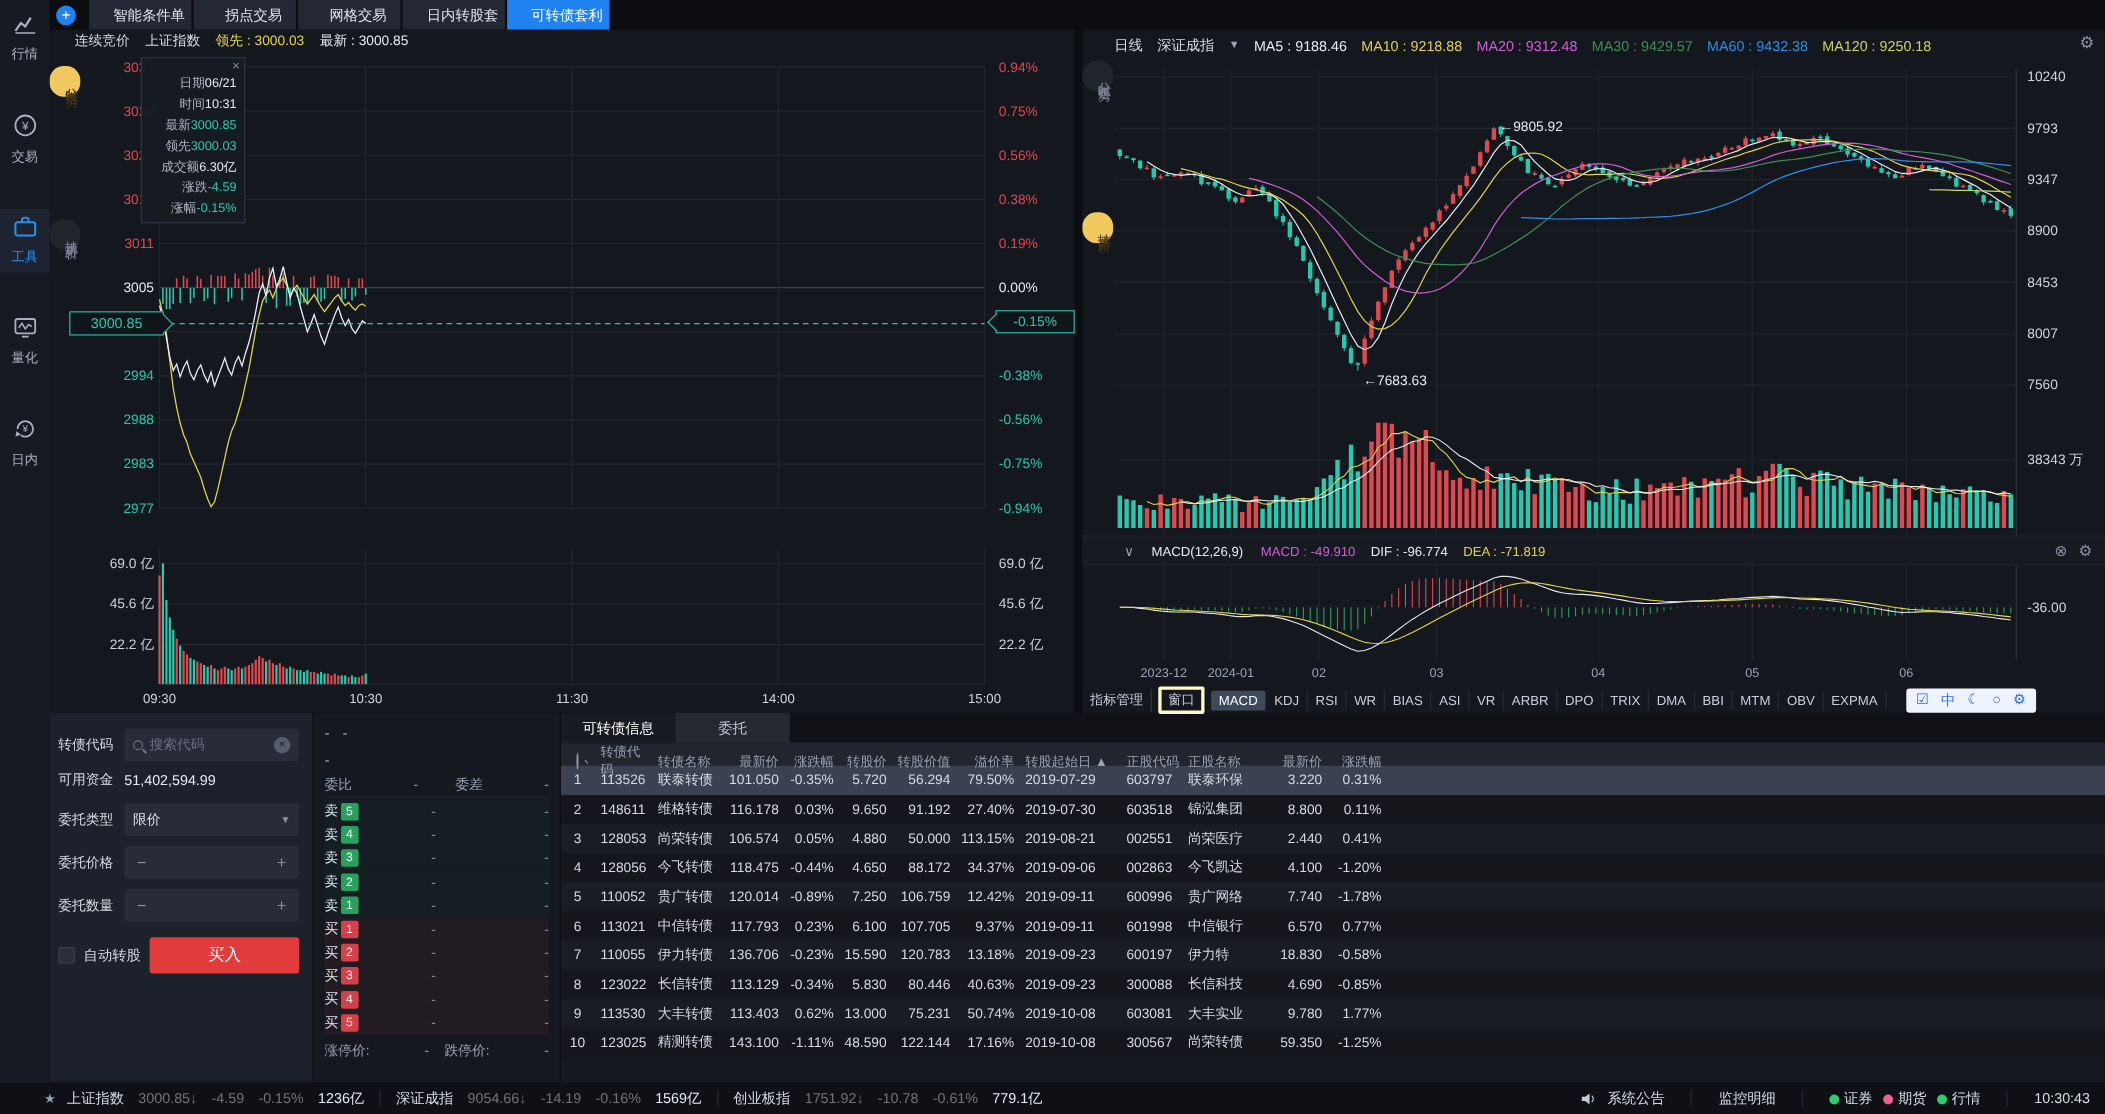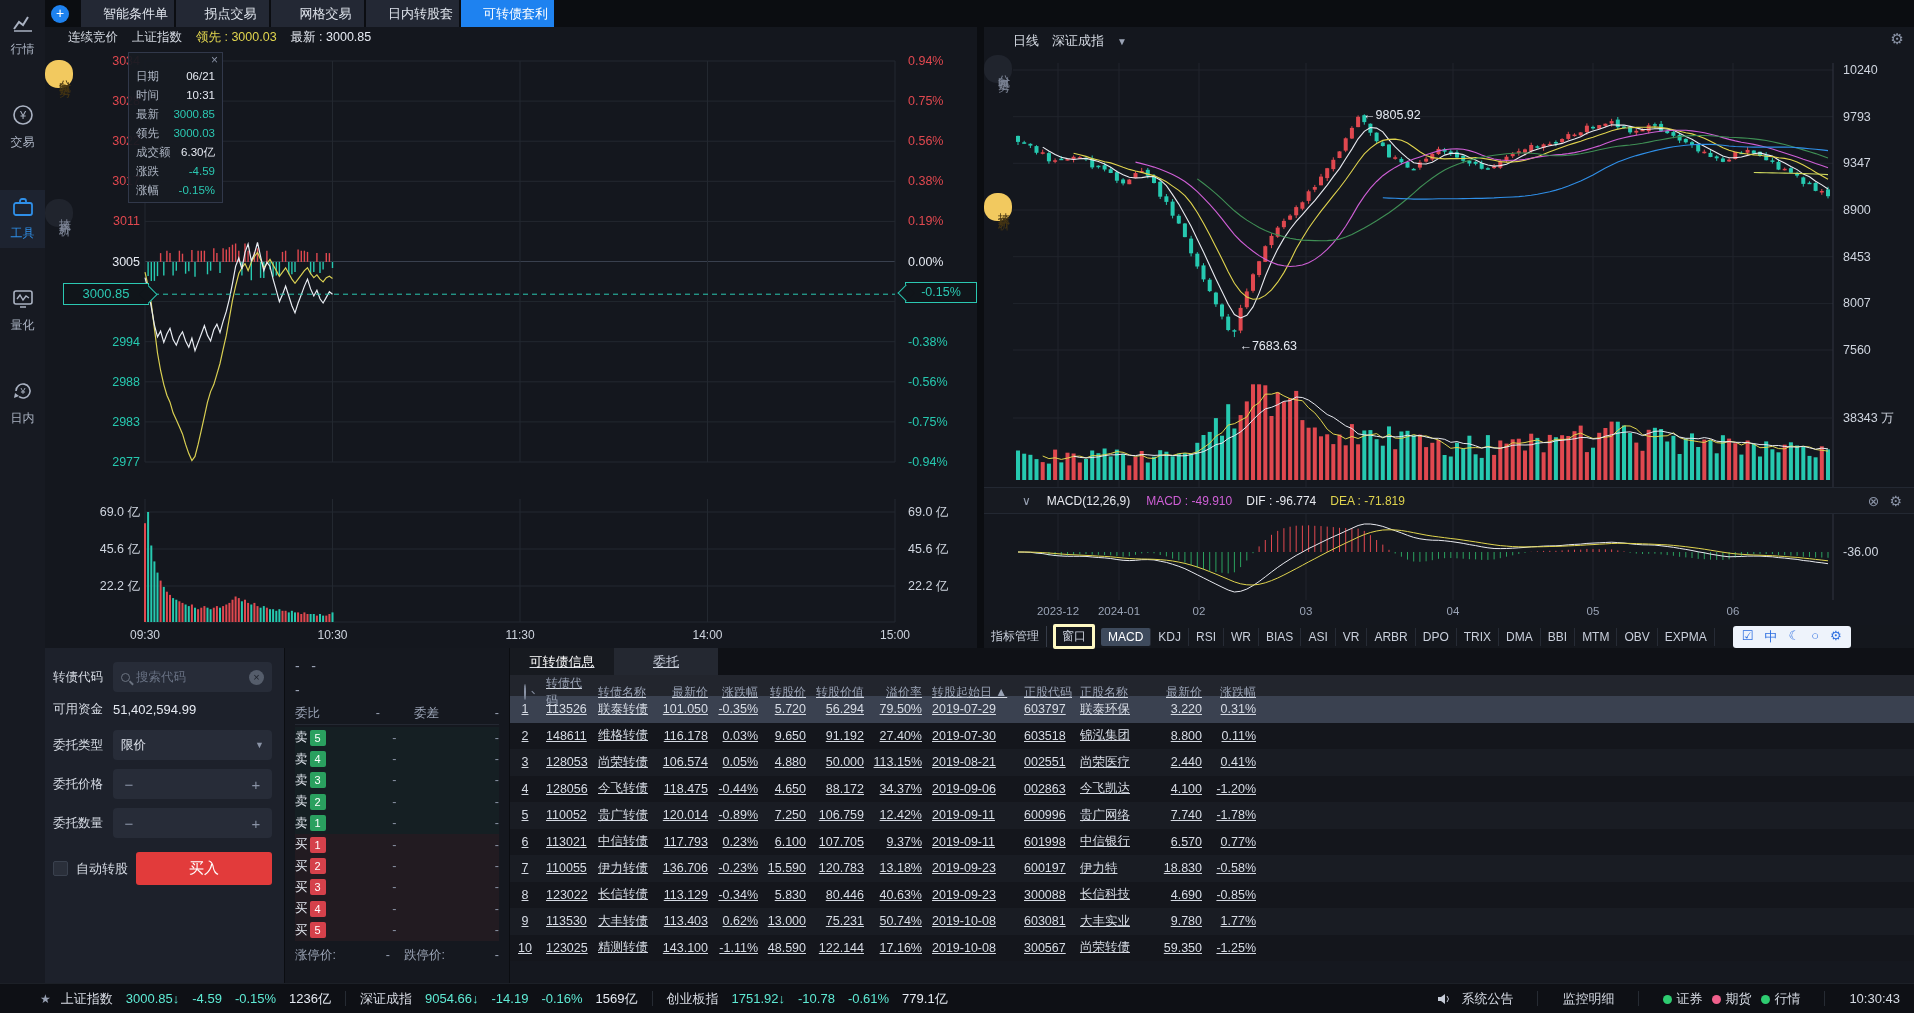--- a/index.html
+++ b/index.html
@@ -23,21 +23,21 @@
   .panel-left  { left:45px;  width:932px; }
   .panel-right { left:984px; width:930px; }
   .lp-header { position:absolute; left:0; top:0; width:100%; height:20px; font-size:12.5px; display:flex; gap:14px; padding-left:23px; align-items:center; }
   .side-tab { position:absolute; left:0; width:28px; writing-mode:vertical-rl; letter-spacing:2px; text-align:center; font-size:12px; border-radius:13px; padding:10px 0; cursor:pointer; z-index:4; }
   .side-tab.on  { background:#f2c95f; color:#453513; }
   .side-tab.off { background:#20242d; color:#7d8596; }
   svg text { font-family:"Liberation Sans","DejaVu Sans",sans-serif; }
   
   .tooltip { position:absolute; left:83px; top:25px; width:95px; height:151px; background:rgba(22,26,34,.95); border:1px solid #31384a; z-index:6; padding:14px 7px 4px 7px; }
   .tooltip .tt-close { position:absolute; right:4px; top:0px; color:#8a93a6; font-size:12px; cursor:pointer; }
-  .tt-row { display:flex; justify-content:space-between; font-size:11.5px; line-height:19px; }
+  .tt-row { display:flex; justify-content:flex-end; font-size:11.5px; line-height:19px; }
   .tt-row .l { color:#aeb6c4; }
   .tt-row .w { color:#e6eaf2; } .tt-row .t { color:#2bc8b2; }
   
   .price-badge { position:absolute; left:18px; top:256px; width:86px; height:22px; background:#10151a; border:1px solid #2bc8b2; color:#2bc8b2; font-size:13px; text-align:center; line-height:20px; z-index:5; }
   .price-badge::after { content:''; position:absolute; right:-7px; top:4px; width:12px; height:12px; background:#10151a; border-top:1px solid #2bc8b2; border-right:1px solid #2bc8b2; transform:rotate(45deg); }
   .pct-badge { position:absolute; left:860px; top:255px; width:72px; height:21px; background:#10151a; border:1px solid #2bc8b2; color:#2bc8b2; font-size:12.5px; text-align:center; line-height:19px; z-index:5; }
   .pct-badge::before { content:''; position:absolute; left:-6.5px; top:4px; width:11px; height:11px; background:#10151a; border-left:1px solid #2bc8b2; border-bottom:1px solid #2bc8b2; transform:rotate(45deg); }
   
   .rp-header { position:absolute; left:29px; top:0; right:0; height:28px; display:flex; align-items:center; gap:13px; font-size:13px; }
   .rp-header .caret { color:#9aa3b5; font-size:10px; cursor:pointer; }
@@ -77,38 +77,38 @@
   .ob-row { display:flex; align-items:center; height:21.4px; }
   .ob-row.sell { background:rgba(42,160,95,0.06); }
   .ob-row.buy  { background:rgba(214,65,75,0.07); }
   .ob-badge { width:16px; height:16px; border-radius:2px; color:#fff; font-size:11px; text-align:center; line-height:16px; margin-right:4px; flex:none; }
   .ob-badge.s { background:#2aa05f; } .ob-badge.b { background:#d5414b; }
   .ob-side { color:#dfe4ec; margin-right:2px; }
   .ob-price { flex:1; text-align:center; color:#8a93a5; }
   .ob-vol { width:40px; text-align:right; color:#8a93a5; }
   .ob-limits { display:flex; color:#9aa3b5; line-height:24px; margin-top:2px; }
   
-  .bond-table { position:absolute; left:465px; top:0; width:1404px; height:335px; background:#15181f;text-decoration:underline; }
+  .bond-table { position:absolute; left:465px; top:0; width:1404px; height:335px; background:#15181f; }
   .bt-tabs { height:27px; background:#0f1116; display:flex; }
   .bt-tab { width:104px; text-align:center; line-height:27px; font-size:13px; cursor:pointer; background:#242831; color:#c3c9d6; }
   .bt-tab.active { background:#171a20; color:#fff; }
   .bt-grid { display:grid; grid-template-columns:30px 52px 58px 62px 50px 48px 58px 58px 92px 56px 72px 60px 54px 1fr; align-items:center; }
   .bt-head { height:21px; background:#22252d; color:#99a2b4; font-size:12px; }
   .bt-row { height:26.5px; font-size:12.5px; color:#d6dbe4; cursor:pointer; }
   .bt-row:nth-child(odd) { background:#191c23; }
   .bt-row:nth-child(even) { background:#14161c; }
   .bt-row.selected { background:#3a4150; }
   .c-c { text-align:center; } .c-r { text-align:right; padding-right:4px; } .c-l { text-align:left; padding-left:6px; }
   .mag2 { width:8px; height:8px; border:1.4px solid #8a93a6; border-radius:50%; position:relative; margin:0 auto; }
   .mag2::after { content:''; position:absolute; left:6px; top:7px; width:4px; height:1.4px; background:#8a93a6; transform:rotate(45deg); }
   
   .statusbar { position:absolute; left:0; top:983px; width:100%; height:30px; background:#0e1015; border-top:1px solid #1c2027; display:flex; align-items:center; font-size:13px; z-index:6; }
   .st-sep { width:1px; height:15px; background:#262b33; margin:0 14px; }
   .st-group { display:flex; gap:13px; align-items:center; white-space:nowrap; }
-  .st-name { color:#d8dce4; } .st-teal { color:#5eead4; } .st-white { color:#e6eaf2; }
+  .st-name { color:#d8dce4; } .st-teal { color:#737373; } .st-white { color:#e6eaf2; }
   .st-right { margin-left:auto; display:flex; align-items:center; gap:10px; padding-right:14px; }
   .dot { width:9px; height:9px; border-radius:50%; display:inline-block; margin-right:4px; vertical-align:-1px; }
   .pin { color:#98a1b3; margin:0 10px 0 40px; font-size:12px; }
 </style>
 </head>
 <body>
 
 <aside class="sidebar" id="sidebar">
     <div class="sb-item">
     <span><svg width="22" height="20">
@@ -388,20 +388,28 @@
     </div>
   <div class="price-badge">3000.85</div>
   <div class="pct-badge">-0.15%</div>
 </section>
 
 <section class="panel panel-right">
   <div class="rp-header">
     <span>日线</span>
     <span>深证成指</span>
     <span class="caret">▼</span>
+    <span id="ma-labels" style="display:flex;gap:13px">
+        <span style="color:#e8eaf0">MA5 : 9188.46</span>
+        <span style="color:#e0d44e">MA10 : 9218.88</span>
+        <span style="color:#cf5fd6">MA20 : 9312.48</span>
+        <span style="color:#3f8f55">MA30 : 9429.57</span>
+        <span style="color:#2f8fe8">MA60 : 9432.38</span>
+        <span style="color:#ccd65e">MA120 : 9250.18</span>
+      </span>
   </div>
   <span class="gear rp-gear abs">⚙</span>
   <div class="side-tab off" style="top:28px">分时走势</div>
     <div class="side-tab on" style="top:166px">技术分析</div>
   <svg id="rpsvg" class="abs" style="left:29px;top:28px" width="901" height="593" viewBox="0 0 901 593">
       <line x1="0" x2="820" y1="15.0" y2="15.0" stroke="#20242c"></line>
       <text x="830" y="19.0" font-size="12.5" fill="#cfd5df">10240</text>
       <line x1="0" x2="820" y1="61.7" y2="61.7" stroke="#20242c"></line>
       <text x="830" y="65.7" font-size="12.5" fill="#cfd5df">9793</text>
       <line x1="0" x2="820" y1="108.3" y2="108.3" stroke="#20242c"></line>

